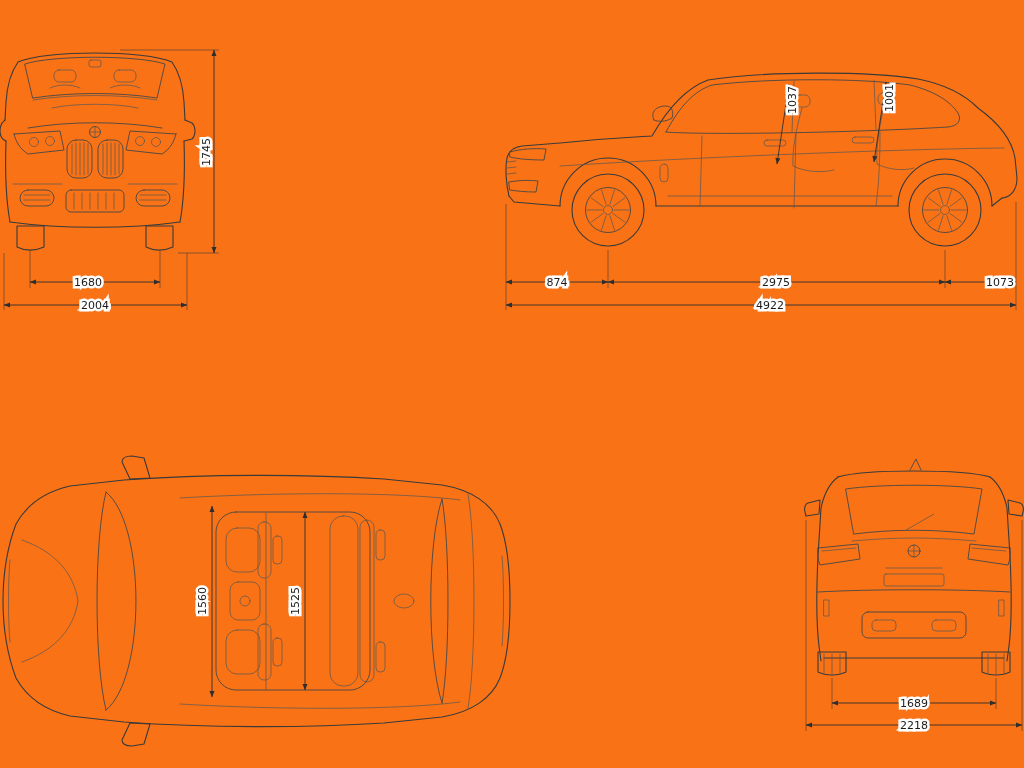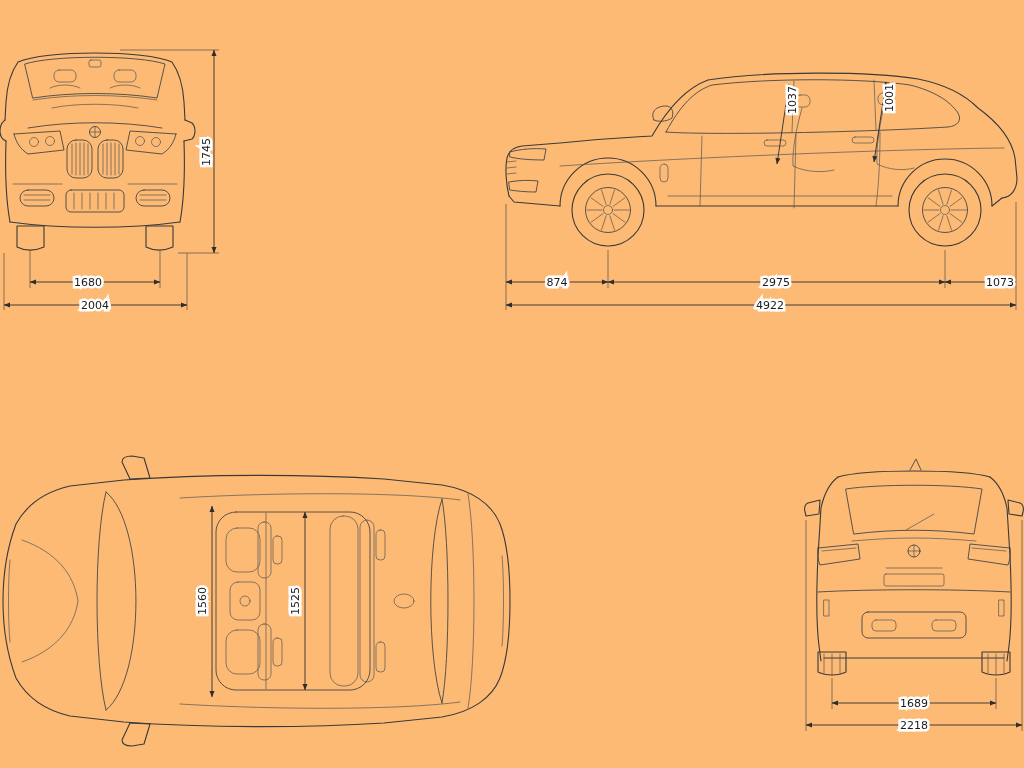--- a/index.html
+++ b/index.html
@@ -1,17 +1,17 @@
 <!DOCTYPE html>
 <html><head>
 <meta charset="utf-8">
 <style>
   html,body { margin:0; padding:0; background:#ffffff; }
   #stage {
-    position:relative; width:1024px; height:768px; background:#fdba74;
+    position:relative; width:1024px; height:768px; background:#f97316;
     overflow:hidden; font-family:"DejaVu Sans", sans-serif;
   }
   svg { display:block; }
   .outline { fill:none; stroke:#3a3a3a; stroke-width:1.1; stroke-linecap:round; stroke-linejoin:round; }
   .med     { fill:none; stroke:#464646; stroke-width:0.9; stroke-linecap:round; stroke-linejoin:round; }
   .thin    { fill:none; stroke:#555555; stroke-width:0.7; stroke-linecap:round; stroke-linejoin:round; }
   .dim     { fill:none; stroke:#2e2e2e; stroke-width:0.9; }
   .ext     { fill:none; stroke:#3c3c3c; stroke-width:0.6; }
   text.dim-label {
     font-family:"DejaVu Sans", sans-serif;

